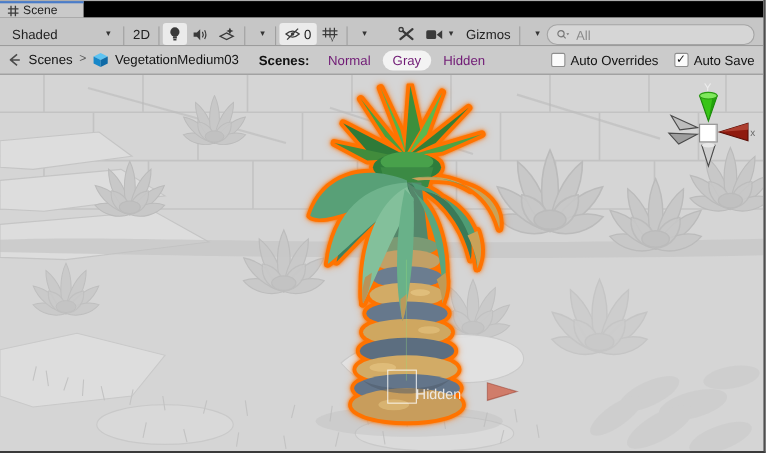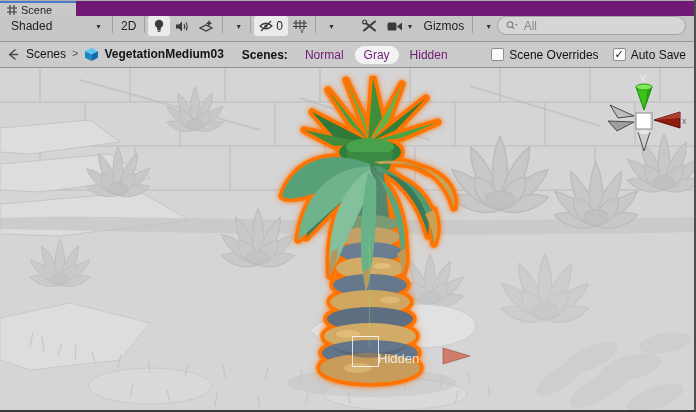--- a/index.html
+++ b/index.html
@@ -1,40 +1,40 @@
 <!DOCTYPE html>
 <html><head>
 <meta charset="utf-8">
 <style>
   html,body{margin:0;padding:0;background:#6e6e6e;}
   .window{position:relative;width:696px;height:412px;box-sizing:border-box;overflow:hidden;
     background:#c6c6c6;font-family:"Liberation Sans",sans-serif;font-size:12px;color:#111;
     border-right:2px solid #4e4e4e;border-bottom:2px solid #3a3a3a;}
   
-  .tabstrip{height:16px;background:#701a75;display:flex;align-items:stretch;border-top:1px solid #adadad;box-sizing:border-box;}
+  .tabstrip{height:16px;background:#000000;display:flex;align-items:stretch;border-top:1px solid #adadad;box-sizing:border-box;}
   .tab{width:76px;background:#c9c9c9;border-top:2px solid #4a7cc8;display:flex;align-items:center;gap:4px;
     padding-left:7px;font-size:11px;color:#1d1d1d;box-sizing:border-box;}
   .tab svg{flex:0 0 auto;}
   
-  .toolbar{height:26px;background:#c6c6c6;display:flex;align-items:flex-start;padding:0 4px;border-bottom:1px solid #979797;box-sizing:border-box;}
+  .toolbar{height:26px;background:#c6c6c6;display:flex;align-items:flex-end;padding:0 4px;border-bottom:1px solid #979797;box-sizing:border-box;}
   .tbtn{height:20px;display:flex;align-items:center;justify-content:center;padding:0 5px;color:#222;white-space:nowrap;}
   .tbtn.active{background:#ebebeb;border-radius:3px;}
   .sep{width:1px;height:17px;background:#a0a0a0;margin:0 3px;flex:0 0 auto;}
   .caret{font-size:7px;color:#333;margin-left:4px;line-height:1;}
   .shaded{width:112px;justify-content:space-between;padding:0 7px;box-sizing:border-box;}
   .count{margin-left:2px;font-size:12px;}
   .searchbox{margin-left:auto;margin-right:4px;display:flex;align-items:center;gap:4px;width:202px;height:19px;
     background:#d6d6d6;border:1px solid #a5a5a5;border-radius:10px;padding:0 8px;box-sizing:border-box;}
   .searchbox input{border:none;outline:none;background:transparent;width:100%;font-family:"Liberation Sans",sans-serif;
     font-size:12px;color:#6d28d9;}
   .searchbox input::placeholder{color:#8b8b8b;opacity:1;}
   
   .crumbbar{height:26px;background:#cbcbcb;display:flex;align-items:center;padding:0 6px;border-bottom:1px solid #8d8d8d;box-sizing:border-box;}
   .crumb{display:flex;gap:5px;}
-  .crumb .name{font-weight:bold;color:#141414;}
+  .crumb .name{font-weight:normal;color:#141414;}
   .crumb .gt{color:#555;font-size:11px;margin:0 1px;}
   .ctx{display:flex;align-items:center;margin-left:18px;gap:2px;}
   .ctx .lbl{font-weight:bold;margin-right:6px;}
   .pill{padding:2px 9px;border-radius:9px;color:#701a75;}
   .pill.selected{background:#f3f3f3;}
   .checks{display:flex;align-items:center;margin-left:auto;gap:14px;padding-right:2px;}
   .cbwrap{display:flex;align-items:center;gap:5px;}
   .cb{width:13px;height:13px;background:#fbfbfb;border:1px solid #8e8e8e;border-radius:2px;box-sizing:border-box;
     display:inline-flex;align-items:center;justify-content:center;font-size:11px;color:#1a1a1a;line-height:1;}
   
@@ -165,21 +165,21 @@
     </div>
     <div class="ctx">
       <span class="lbl">Scenes:</span>
       <span class="pill">Normal</span>
       <span class="pill selected">Gray</span>
       <span class="pill">Hidden</span>
     </div>
     <div class="checks">
       <span class="cbwrap">
         <span class="cb"></span>
-        <span>Scene Overrides</span>
+        <span>Auto Overrides</span>
       </span>
       <span class="cbwrap">
         <span class="cb">
             <span>✓</span>
           </span>
         <span>Auto Save</span>
       </span>
     </div>
   </div>
 

